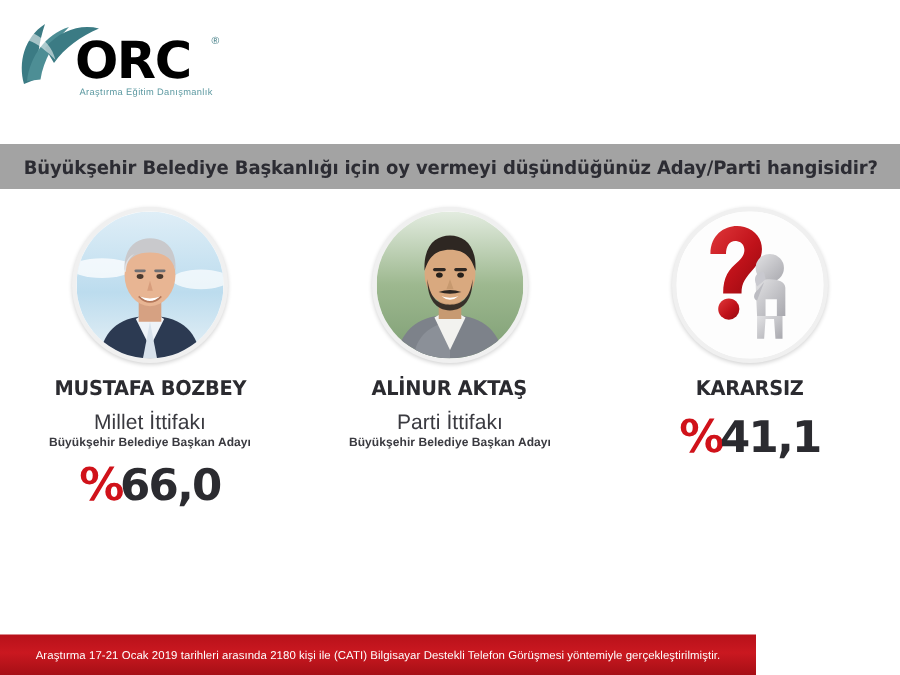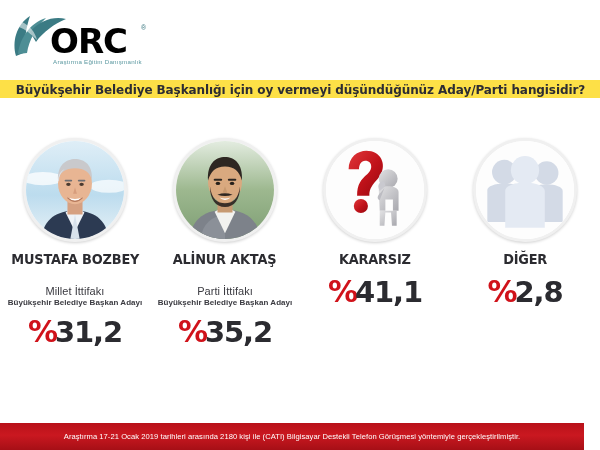--- a/index.html
+++ b/index.html
@@ -89,23 +89,23 @@
   .header-block {
     position: absolute;
     right: 0; top: 8px;
     width: 38px; height: 58px;
     background: #c8151b;
   }
 
   
   .question-banner {
     position: absolute;
-    left: 0; top: 80px;
-    width: 600px; height: 18px;
-    background: #fde047;
+    left: 0; top: 96px;
+    width: 600px; height: 30px;
+    background: #a3a3a3;
     display: flex;
     align-items: center;
     justify-content: center;
   }
   .question-text {
     font-size: 12.4px;
     font-weight: bold;
     color: #2c2c33;
     white-space: nowrap;
     letter-spacing: -0.1px;
@@ -143,22 +143,22 @@
     margin-top: 9px;
     font-size: 13.6px;
     font-weight: bold;
     color: #2b2b30;
     letter-spacing: -0.2px;
     white-space: nowrap;
     font-family: "DejaVu Sans", sans-serif;
     transform: scaleX(0.95);
   }
   .cand-party {
-    margin-top: 18px;
-    font-size: 11px;
+    margin-top: 6px;
+    font-size: 14px;
     color: #3a3a40;
     white-space: nowrap;
     letter-spacing: 0.05px;
   }
   .cand-role {
     margin-top: 1px;
     font-size: 8px;
     color: #3a3a40;
     white-space: nowrap;
     letter-spacing: 0.05px;
@@ -183,21 +183,21 @@
     font-weight: bold;
     color: #2b2b30;
     letter-spacing: -1.1px;
     margin-left: -1px;
   }
 
   
   .footer {
     position: absolute;
     left: 0; bottom: 0;
-    width: 584px; height: 27px;
+    width: 504px; height: 27px;
     background: linear-gradient(180deg, #b8111a 0%, #ca1820 45%, #a60f16 100%);
     display: flex;
     align-items: center;
     justify-content: center;
   }
   .footer-text {
     font-size: 7.6px;
     color: #ffffff;
     white-space: nowrap;
     letter-spacing: 0.05px;
@@ -265,21 +265,21 @@
         <path d="M52 49 L50 56 L54 56 Z" fill="#d79d7c"></path>
 
         <path d="M44 60 Q52 67 60 60 Q52 63 44 60 Z" fill="#ffffff"></path>
         <path d="M44 60 Q52 68 60 60" stroke="#b5795c" stroke-width="1.2" fill="none"></path>
       </svg>
     </div>
     <div class="cand-name">MUSTAFA BOZBEY</div>
     <div class="cand-party">Millet İttifakı</div>
     <div class="cand-role">Büyükşehir Belediye Başkan Adayı</div>
     <div class="pct">
-      <span class="pct-sign">%</span><span class="pct-val">31,2</span>
+      <span class="pct-sign">%</span><span class="pct-val">66,0</span>
     </div>
   </div>
 
   <div class="result-col">
     <div class="avatar">
       <svg viewBox="0 0 104 104" xmlns="http://www.w3.org/2000/svg">
         <defs>
           <linearGradient id="grnB" x1="0" y1="0" x2="0" y2="1">
             <stop offset="0%" stop-color="#e3ece0"></stop>
             <stop offset="50%" stop-color="#9db88f"></stop>
@@ -310,23 +310,20 @@
         <path d="M44 57 Q52 54 60 57 Q52 59.5 44 57 Z" fill="#2e2722"></path>
 
         <path d="M46 60 Q52 65 58 60 Q52 62 46 60 Z" fill="#ffffff"></path>
 
         <path d="M36 48 C36 62 42 70 52 70 C62 70 68 62 68 48 C66 62 60 66 52 66 C44 66 38 62 36 48 Z" fill="#2e2722" opacity="0.93"></path>
       </svg>
     </div>
     <div class="cand-name">ALİNUR AKTAŞ</div>
     <div class="cand-party">Parti İttifakı</div>
     <div class="cand-role">Büyükşehir Belediye Başkan Adayı</div>
-    <div class="pct">
-      <span class="pct-sign">%</span><span class="pct-val">35,2</span>
-    </div>
   </div>
 
   <div class="result-col">
     <div class="avatar">
       <svg viewBox="0 0 104 104" xmlns="http://www.w3.org/2000/svg">
         <defs>
           <linearGradient id="redQ" x1="0" y1="0" x2="1" y2="1">
             <stop offset="0%" stop-color="#e0373a"></stop>
             <stop offset="55%" stop-color="#c0121a"></stop>
             <stop offset="100%" stop-color="#96080f"></stop>
@@ -349,42 +346,18 @@
         <path d="M57 53 C53 46 58 42 62 43 L63 48 Z" fill="#c9c9cf"></path>
       </svg>
     </div>
     <div class="cand-name">KARARSIZ</div>
 
     <div class="pct">
       <span class="pct-sign">%</span><span class="pct-val">41,1</span>
     </div>
   </div>
 
-  <div class="result-col">
-    <div class="avatar">
-      <svg viewBox="0 0 104 104" xmlns="http://www.w3.org/2000/svg">
-        <rect width="104" height="104" fill="#fdfdfd"></rect>
-        <g fill="#d3dae6">
-          <circle cx="30" cy="33" r="13"></circle>
-          <path d="M12 52 C12 48 20 45 30 45 C40 45 48 48 48 52 L48 86 L12 86 Z"></path>
-        </g>
-        <g fill="#d3dae6">
-          <circle cx="75" cy="34" r="12.5"></circle>
-          <path d="M58 53 C58 49 66 46 75 46 C84 46 92 49 92 53 L92 86 L58 86 Z"></path>
-        </g>
-        <g fill="#e4eaf3">
-          <circle cx="52" cy="31" r="15"></circle>
-          <path d="M31 53 C31 48 40 44 52 44 C64 44 73 48 73 53 L73 92 L31 92 Z"></path>
-        </g>
-      </svg>
-    </div>
-    <div class="cand-name">DİĞER</div>
-
-    <div class="pct">
-      <span class="pct-sign">%</span><span class="pct-val">2,8</span>
-    </div>
-  </div>
 
 </div>
 
 <div class="footer">
   <div class="footer-text">Araştırma 17-21 Ocak 2019 tarihleri arasında 2180 kişi ile (CATI) Bilgisayar Destekli Telefon Görüşmesi yöntemiyle gerçekleştirilmiştir.</div>
 </div>
 
 </body></html>

